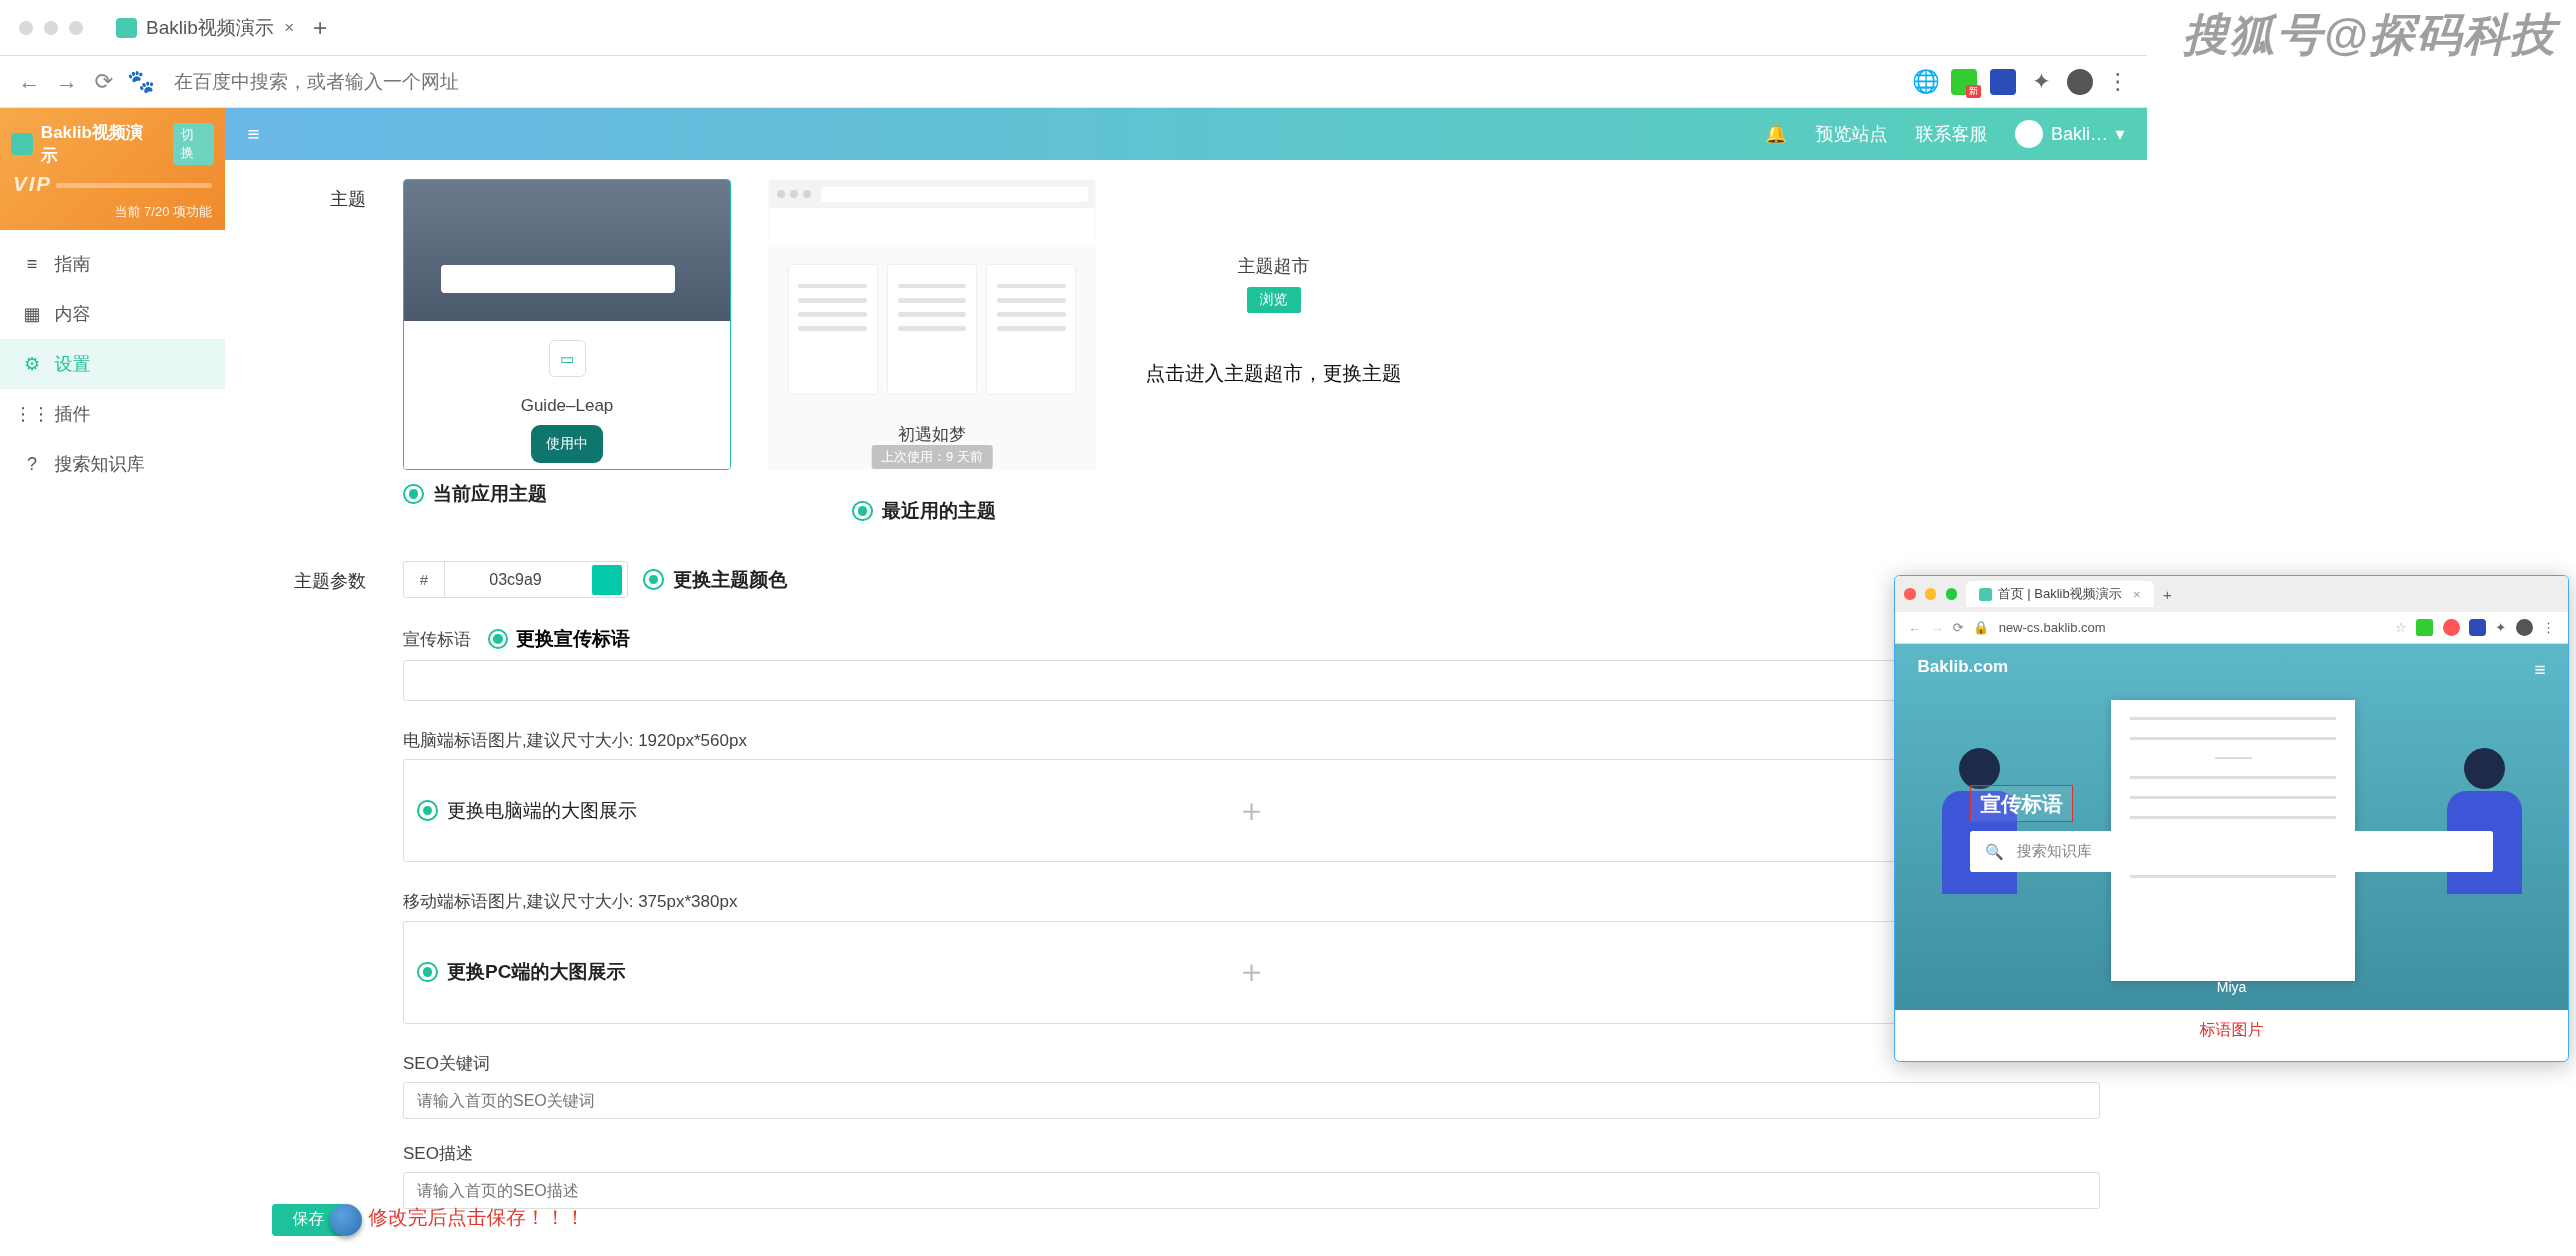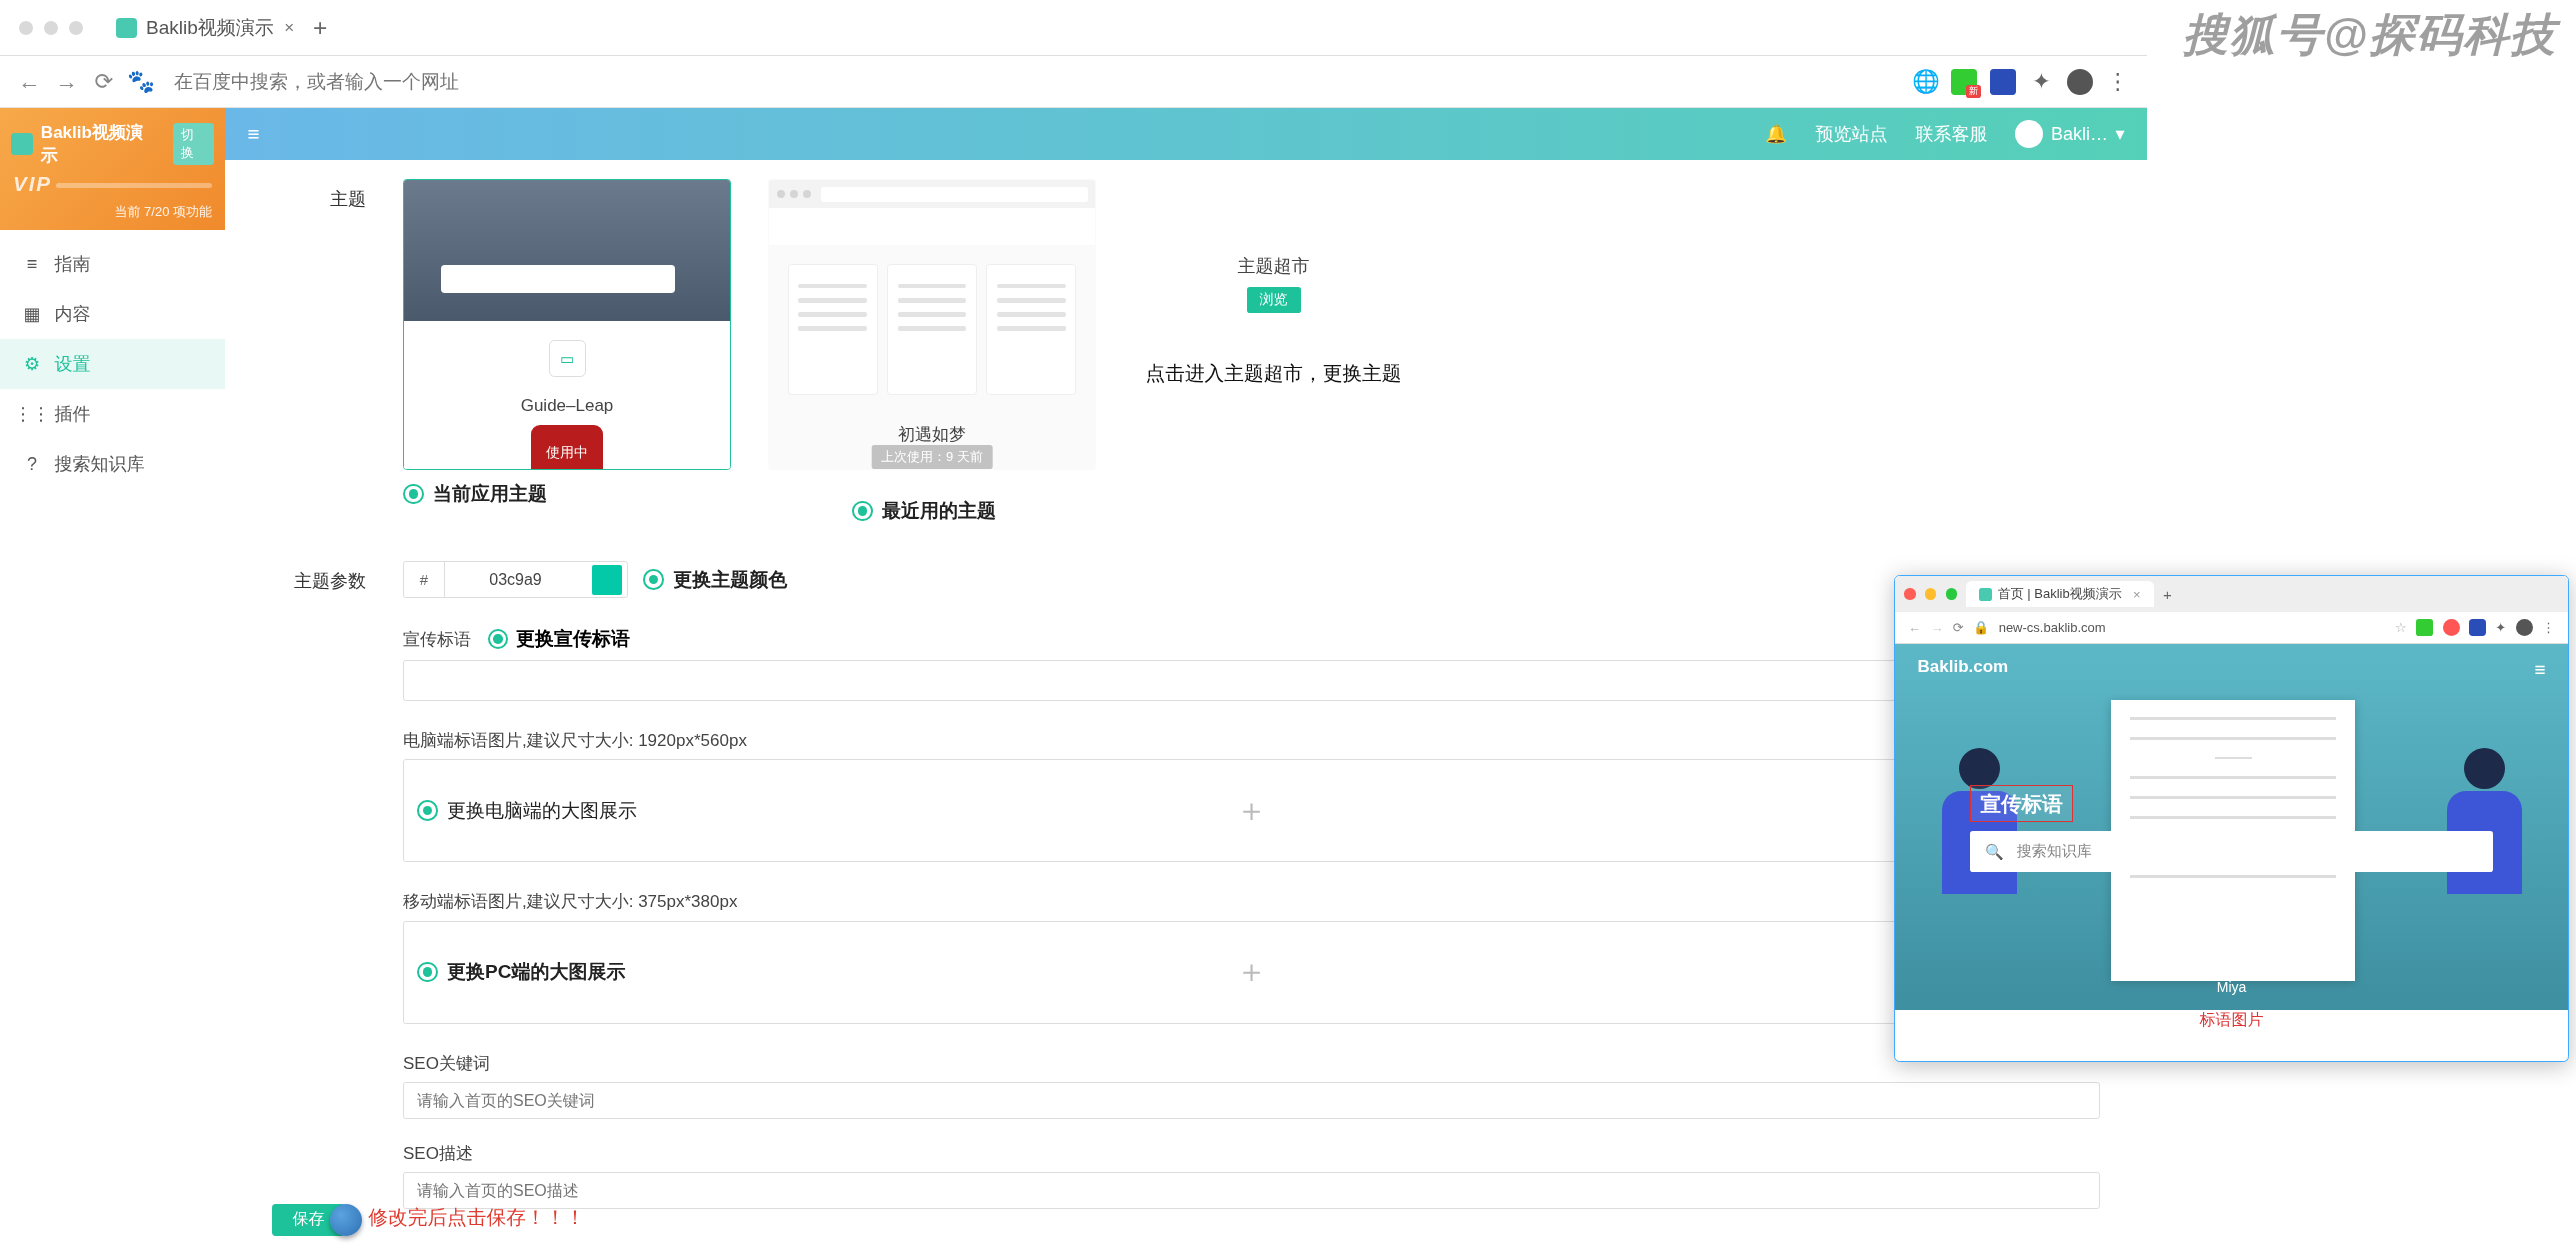--- a/index.html
+++ b/index.html
@@ -51,21 +51,21 @@
 .sec-lab{width:94px;text-align:right;font-size:18px;color:#333;padding-top:7.5px}
 .sec-body{flex:1}
 
 .theme-cards{display:flex;gap:37px;align-items:flex-start}
 .tcard{width:328px;height:291px;border:1.9px solid transparent;border-radius:3.7px;position:relative;background:#fafafa;overflow:hidden}
 .tcard.sel{border-color:#1dc29a}
 .tc-hero{height:141px;background:linear-gradient(180deg,#6b7a8c,#4a5a6c);position:relative}
 .tc-hero::after{content:"";position:absolute;left:37px;bottom:28px;width:234px;height:28px;background:#fff;border-radius:3.7px}
 .tc-body{background:#fff;padding:19px;text-align:center}
 .tc-name{margin-top:19px;font-size:17px;color:#444}
-.tc-use{margin-top:9.4px;display:inline-block;background:#b91c1c;color:#fff;font-size:14px;padding:19px 15px;border-radius:9px}
+.tc-use{margin-top:9.4px;display:inline-block;background:#0f766e;color:#fff;font-size:14px;padding:10px 15px;border-radius:9px}
 .tc-browser{height:28px;background:#f3f3f3;display:flex;align-items:center;padding:0 7.5px;gap:4.7px}
 .tc-dot{width:8.4px;height:8.4px;border-radius:50%;background:#d5d5d5}
 .tc-rows{padding:19px;display:flex;gap:9.4px}
 .tc-col{flex:1;background:#fff;border:0.9px solid #eee;height:131px;border-radius:3.7px;padding:9.4px}
 .tc-line{height:4.7px;background:#e3e3e3;margin:9.4px 0;border-radius:1.9px}
 .tc-tag{position:absolute;bottom:0;left:50%;transform:translateX(-50%);background:#c2c2c2;color:#fff;font-size:13px;padding:2.8px 9.4px;border-radius:2.8px}
 .tc-recent-name{text-align:center;font-size:17px;color:#444;margin-top:9.4px}
 
 .tmarket{width:281px;text-align:center;padding-top:75px}
 .tm-title{font-size:18px;color:#444;margin-bottom:9.4px}
@@ -107,21 +107,21 @@
 .ov-slogan{color:#fff;font-size:20.6px;font-weight:600}
 .ov-search{position:absolute;left:75px;right:75px;top:187px;height:41px;background:#fff;border-radius:2.8px;display:flex;align-items:center;padding:0 15px;gap:13px;color:#888;font-size:15px}
 .ov-char{position:absolute;width:112px;height:262px;bottom:0}
 .ov-char.left{left:28px}
 .ov-char.right{right:28px}
 .ov-char .head{width:41px;height:41px;background:#1e2a4a;border-radius:50%;margin:0 auto}
 .ov-char .body{width:75px;height:103px;background:#3d56d8;border-radius:19px 19px 0 0;margin:1.9px auto 0}
 .ov-doc{position:absolute;left:216px;top:56px;width:244px;height:281px;background:#fff;box-shadow:0 1.9px 9.4px rgba(0,0,0,.2)}
 .ov-doc .dl{height:2.8px;background:#ddd;margin:17px 19px}
 .ov-name{position:absolute;bottom:15px;left:50%;transform:translateX(-50%);color:#fff;font-size:14px}
-.ov-cap{text-align:center;font-size:16px;color:#d33;padding-top:0}
+.ov-cap{text-align:center;font-size:16px;color:#d33;padding-top:10px}
 
 .anno-grey{color:#888}
 </style>
 </head>
 <body>
 
 <div class="watermark">搜狐号@探码科技</div>
 
 <div class="browser-top">
   <div class="traffic">

